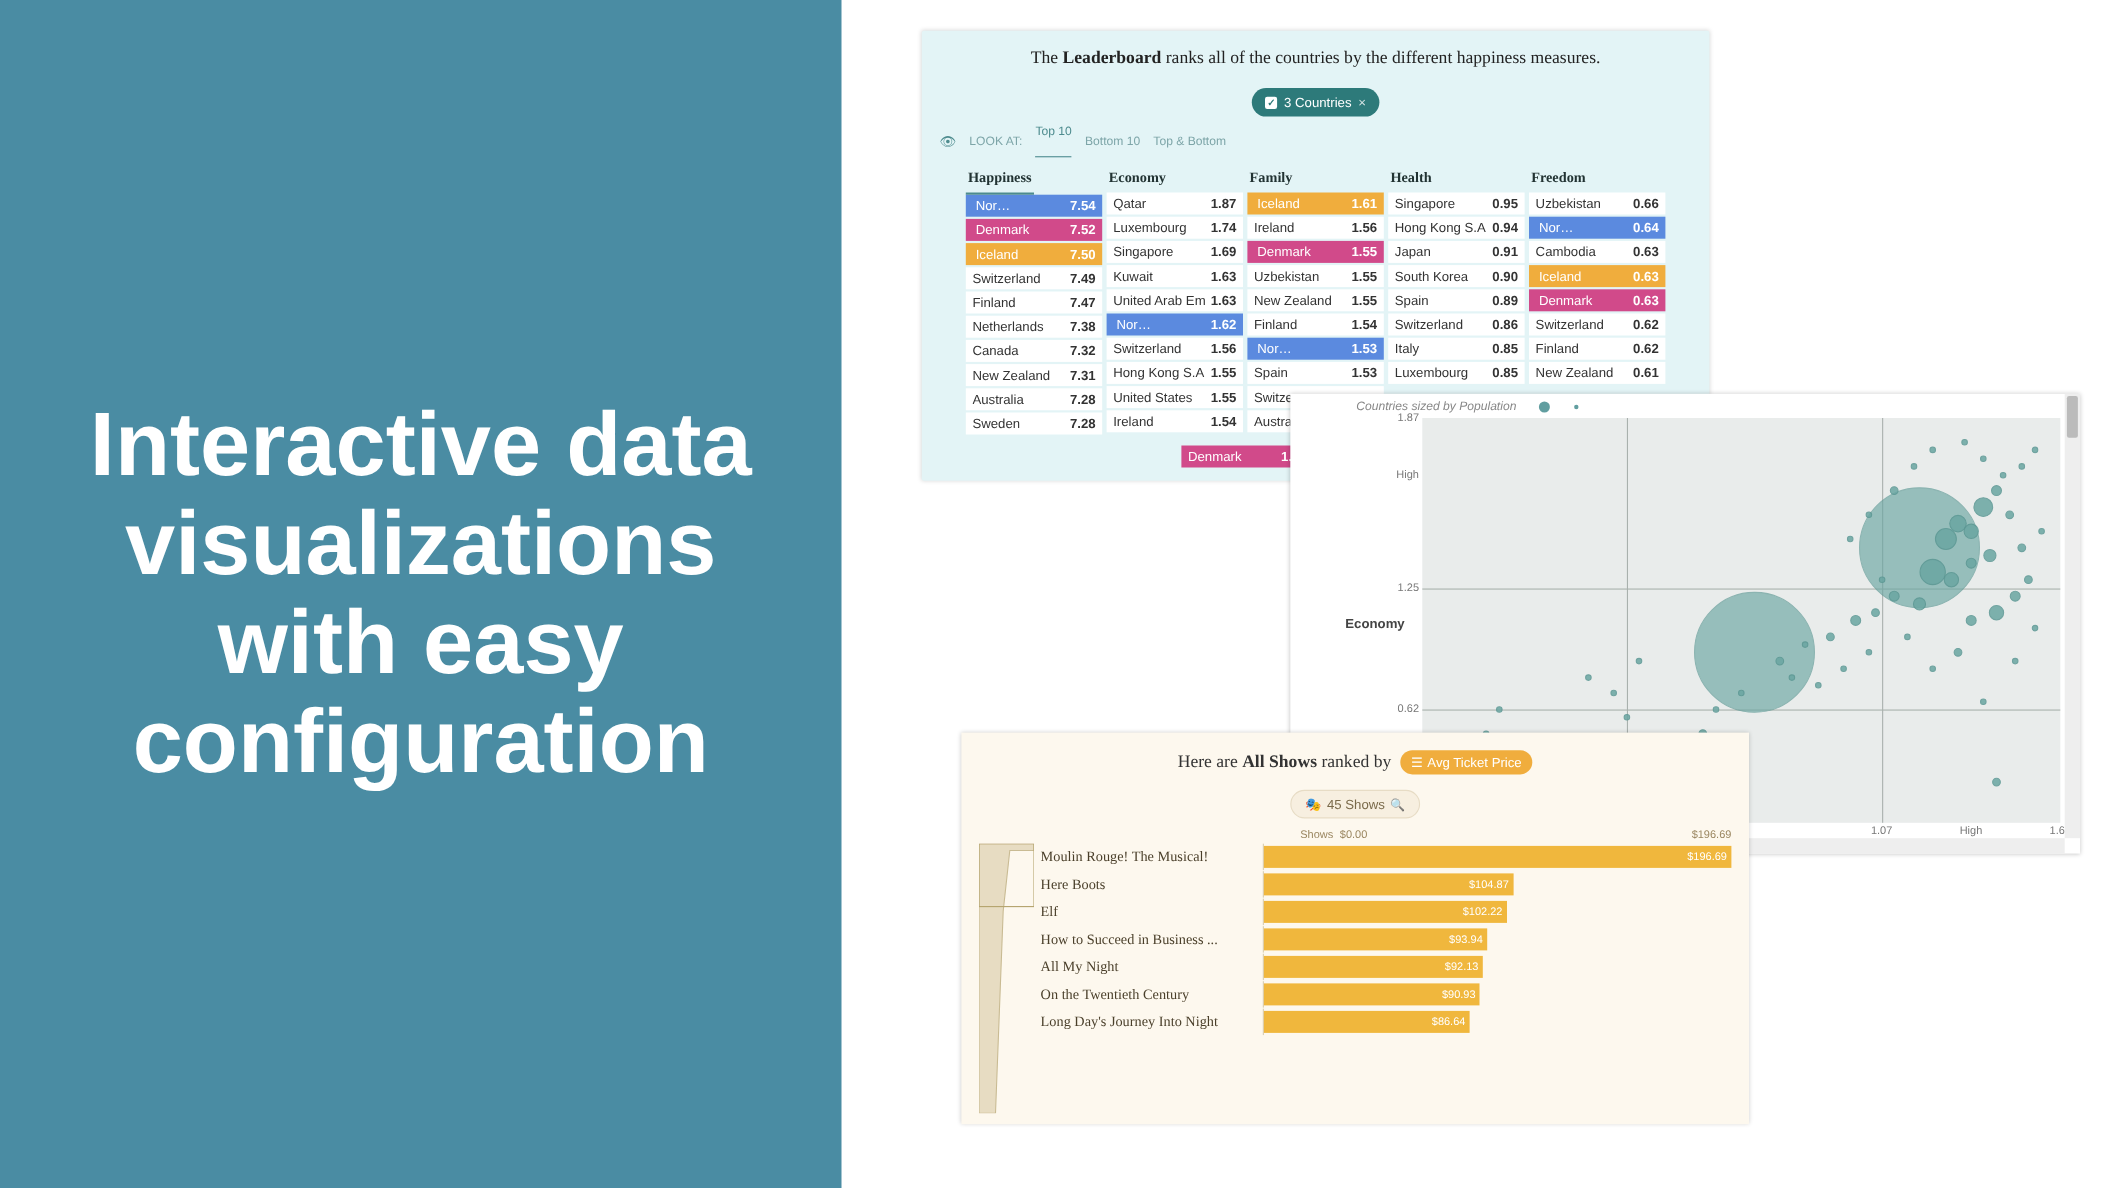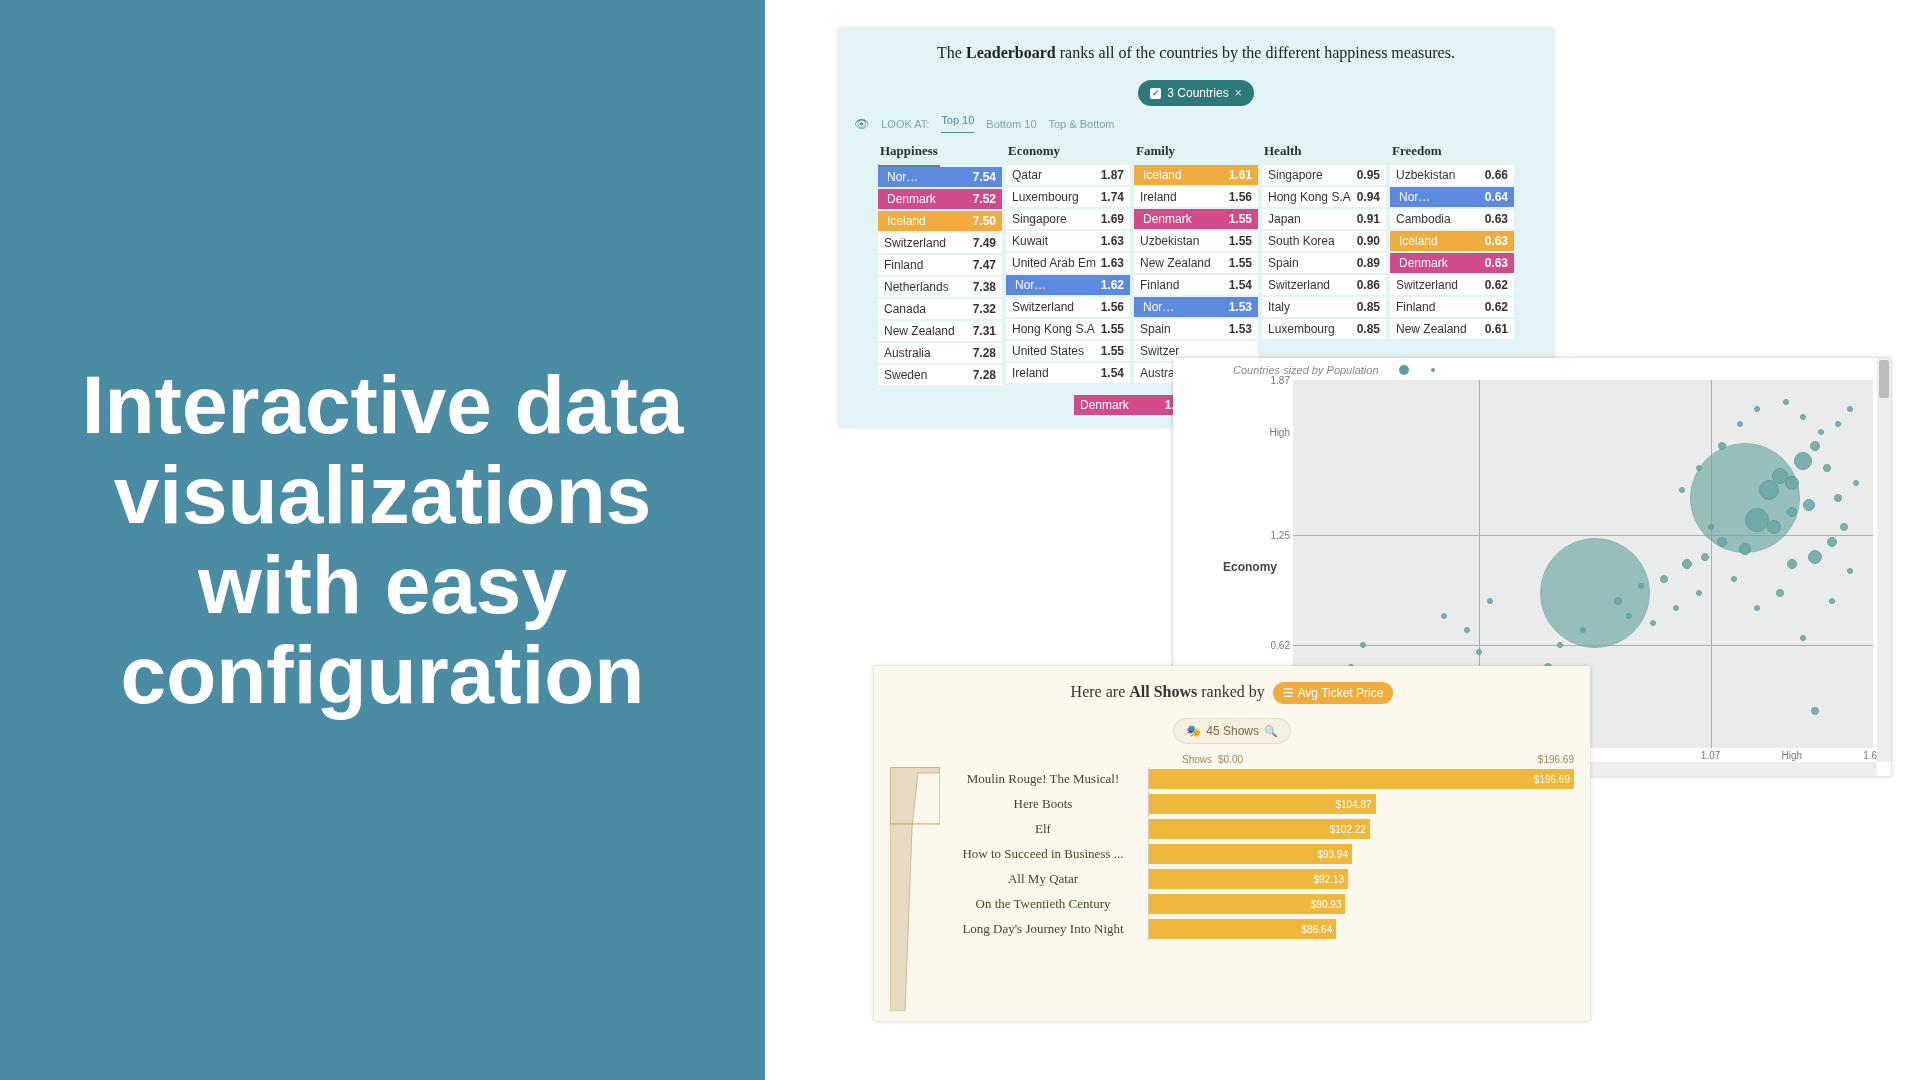--- a/index.html
+++ b/index.html
@@ -80,21 +80,21 @@
     display: flex;
     align-items: center;
     gap: 12px;
     font-family: sans-serif;
   }
   .lb-look .eye { font-size: 12px; color:#4d8b8e }
   .lb-look .tab { cursor: pointer; }
   .lb-look .tab.active {
     color: #4d8b8e;
     border-bottom: 1px solid #4d8b8e;
-    padding-bottom: 6px;
+    padding-bottom: 16px;
   }
   .lb-cols {
     display: flex;
     gap: 4px;
     padding: 0 30px;
   }
   .lb-col {
     flex: 1;
     min-width: 0;
   }
@@ -277,21 +277,21 @@
     display: flex;
     align-items: center;
     height: 24px;
     margin-bottom: 1px;
     font-family: Georgia, serif;
     font-size: 13px;
     color: #4a3f2a;
   }
   .bars .brow .lbl {
     width: 202px;
-    text-align: center;
+    text-align: left;
     padding-right: 8px;
     white-space: nowrap;
     overflow: hidden;
     text-overflow: ellipsis;
   }
   .bars .brow .track {
     flex: 1;
     position: relative;
     border-left: 1px solid #d9cdae;
     height: 100%;
@@ -673,21 +673,21 @@
             <div class="fill" style="width: 51.9701%;">$102.22</div>
           </div>
         </div>
         <div class="brow">
           <div class="lbl">How to Succeed in Business ...</div>
           <div class="track">
             <div class="fill" style="width: 47.7604%;">$93.94</div>
           </div>
         </div>
         <div class="brow">
-          <div class="lbl">All My Qatar</div>
+          <div class="lbl">All My Night</div>
           <div class="track">
             <div class="fill" style="width: 46.8402%;">$92.13</div>
           </div>
         </div>
         <div class="brow">
           <div class="lbl">On the Twentieth Century</div>
           <div class="track">
             <div class="fill" style="width: 46.2301%;">$90.93</div>
           </div>
         </div>

